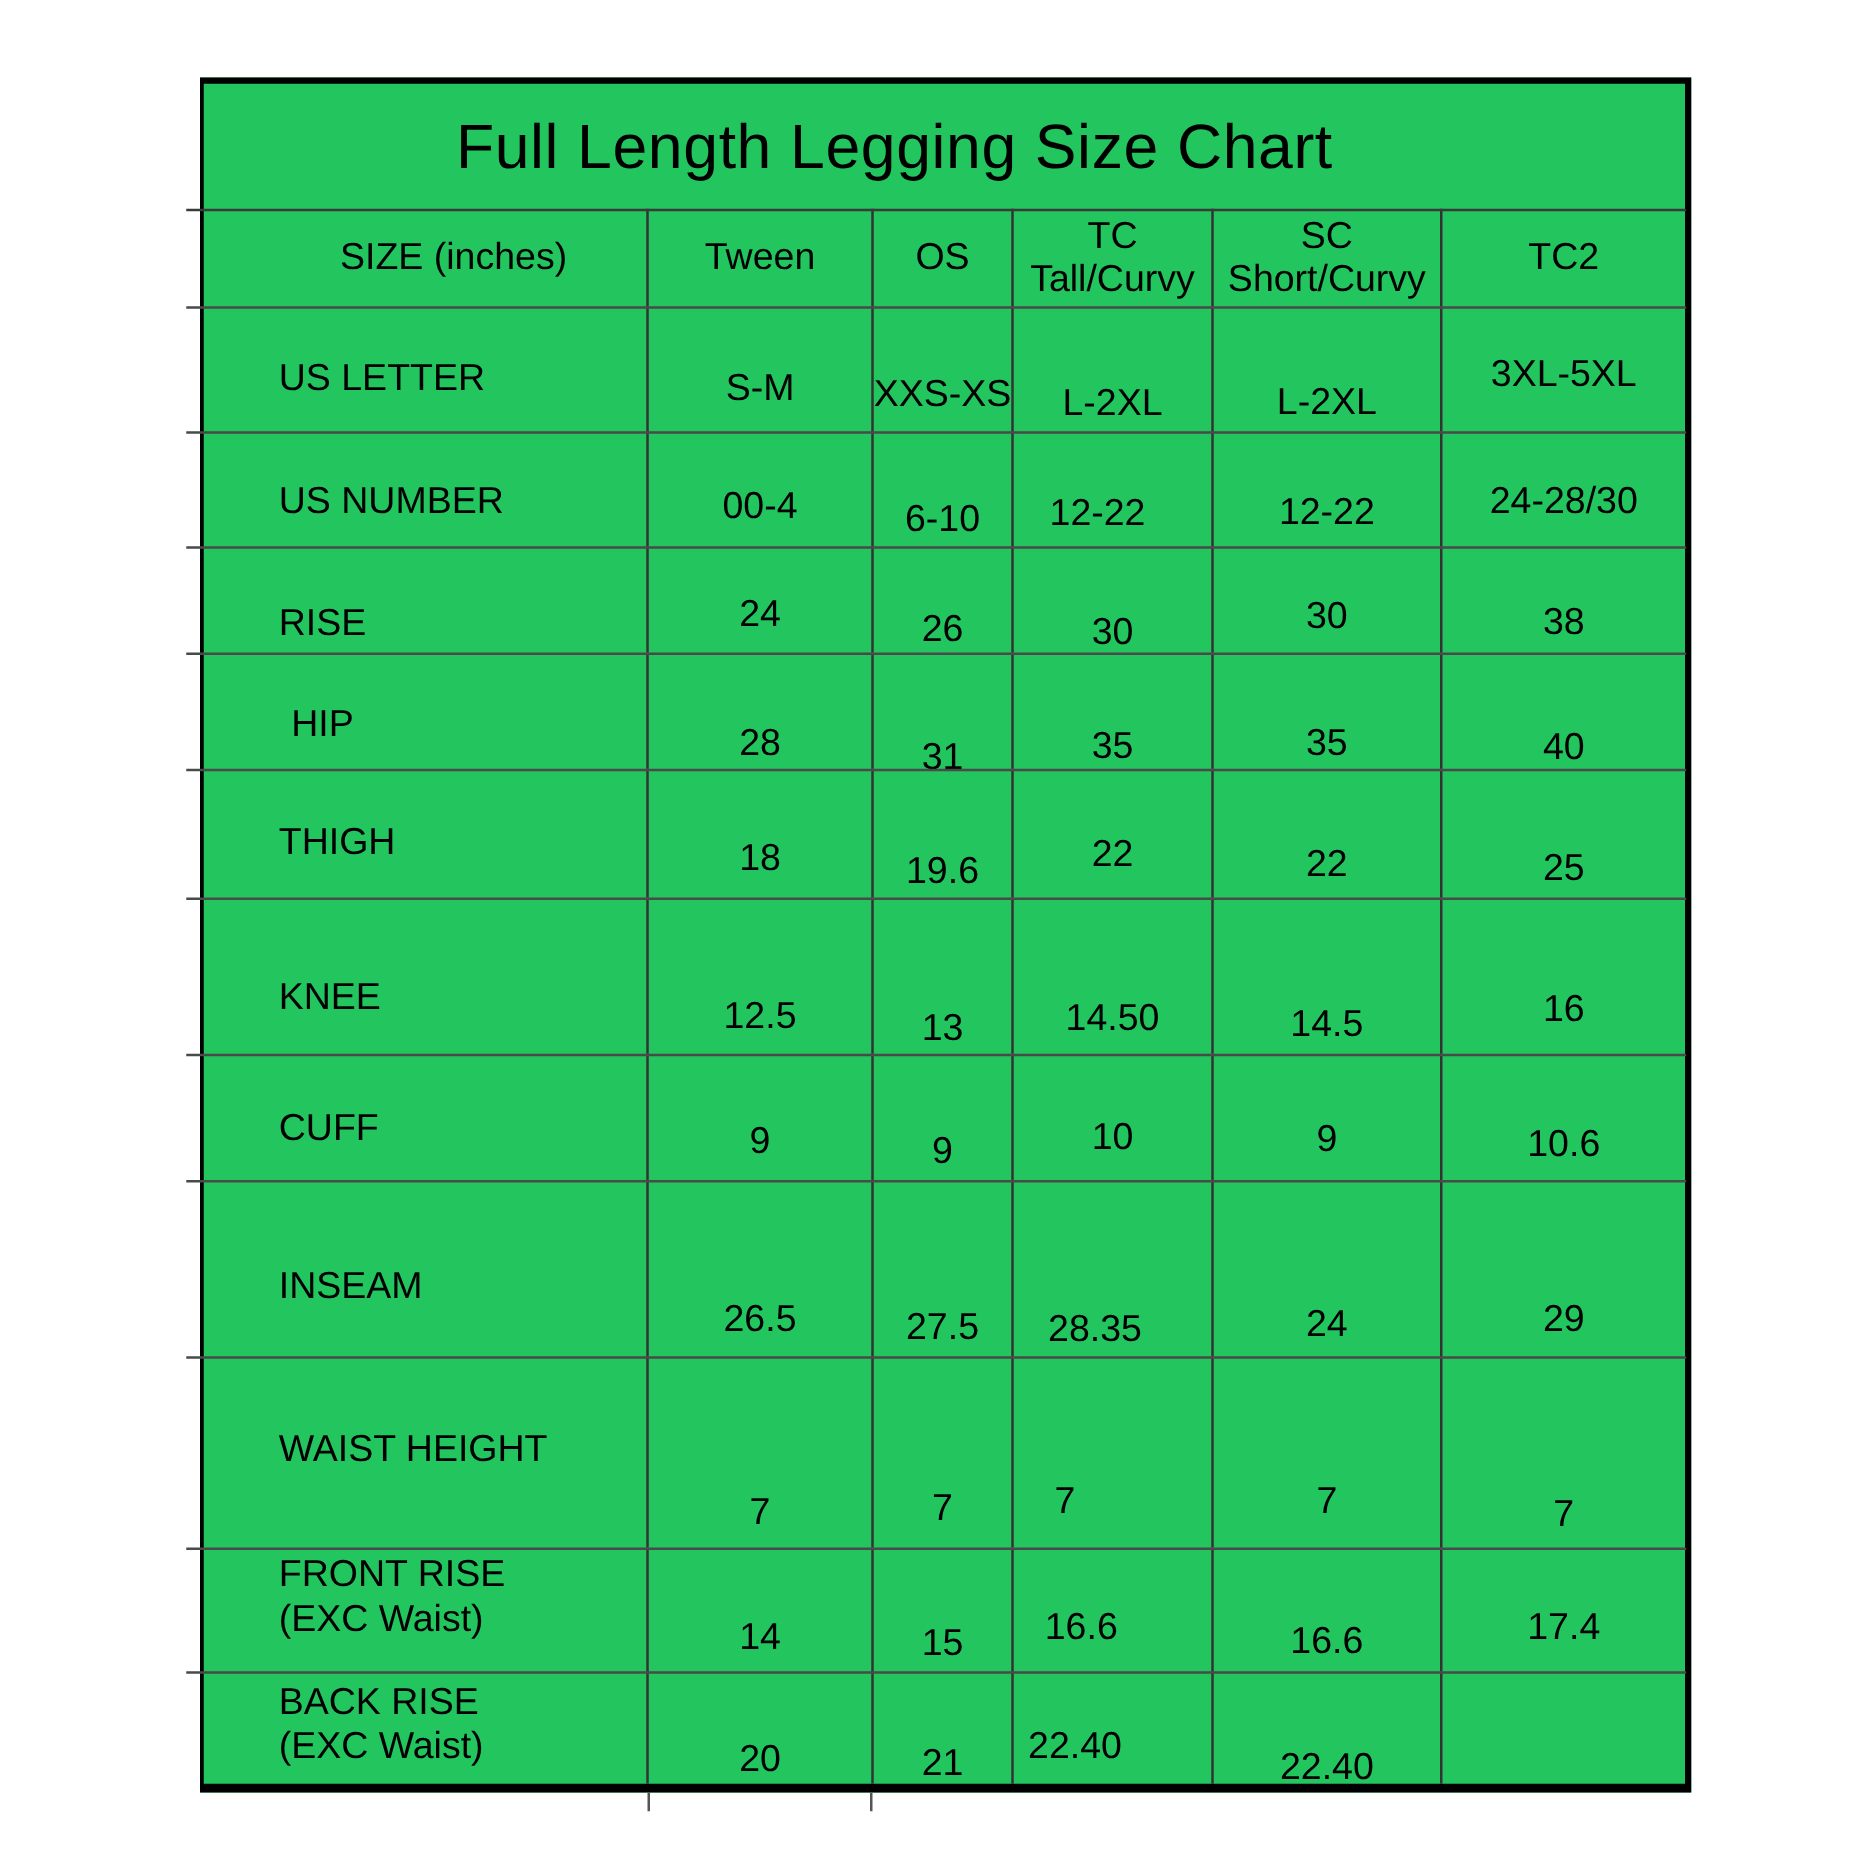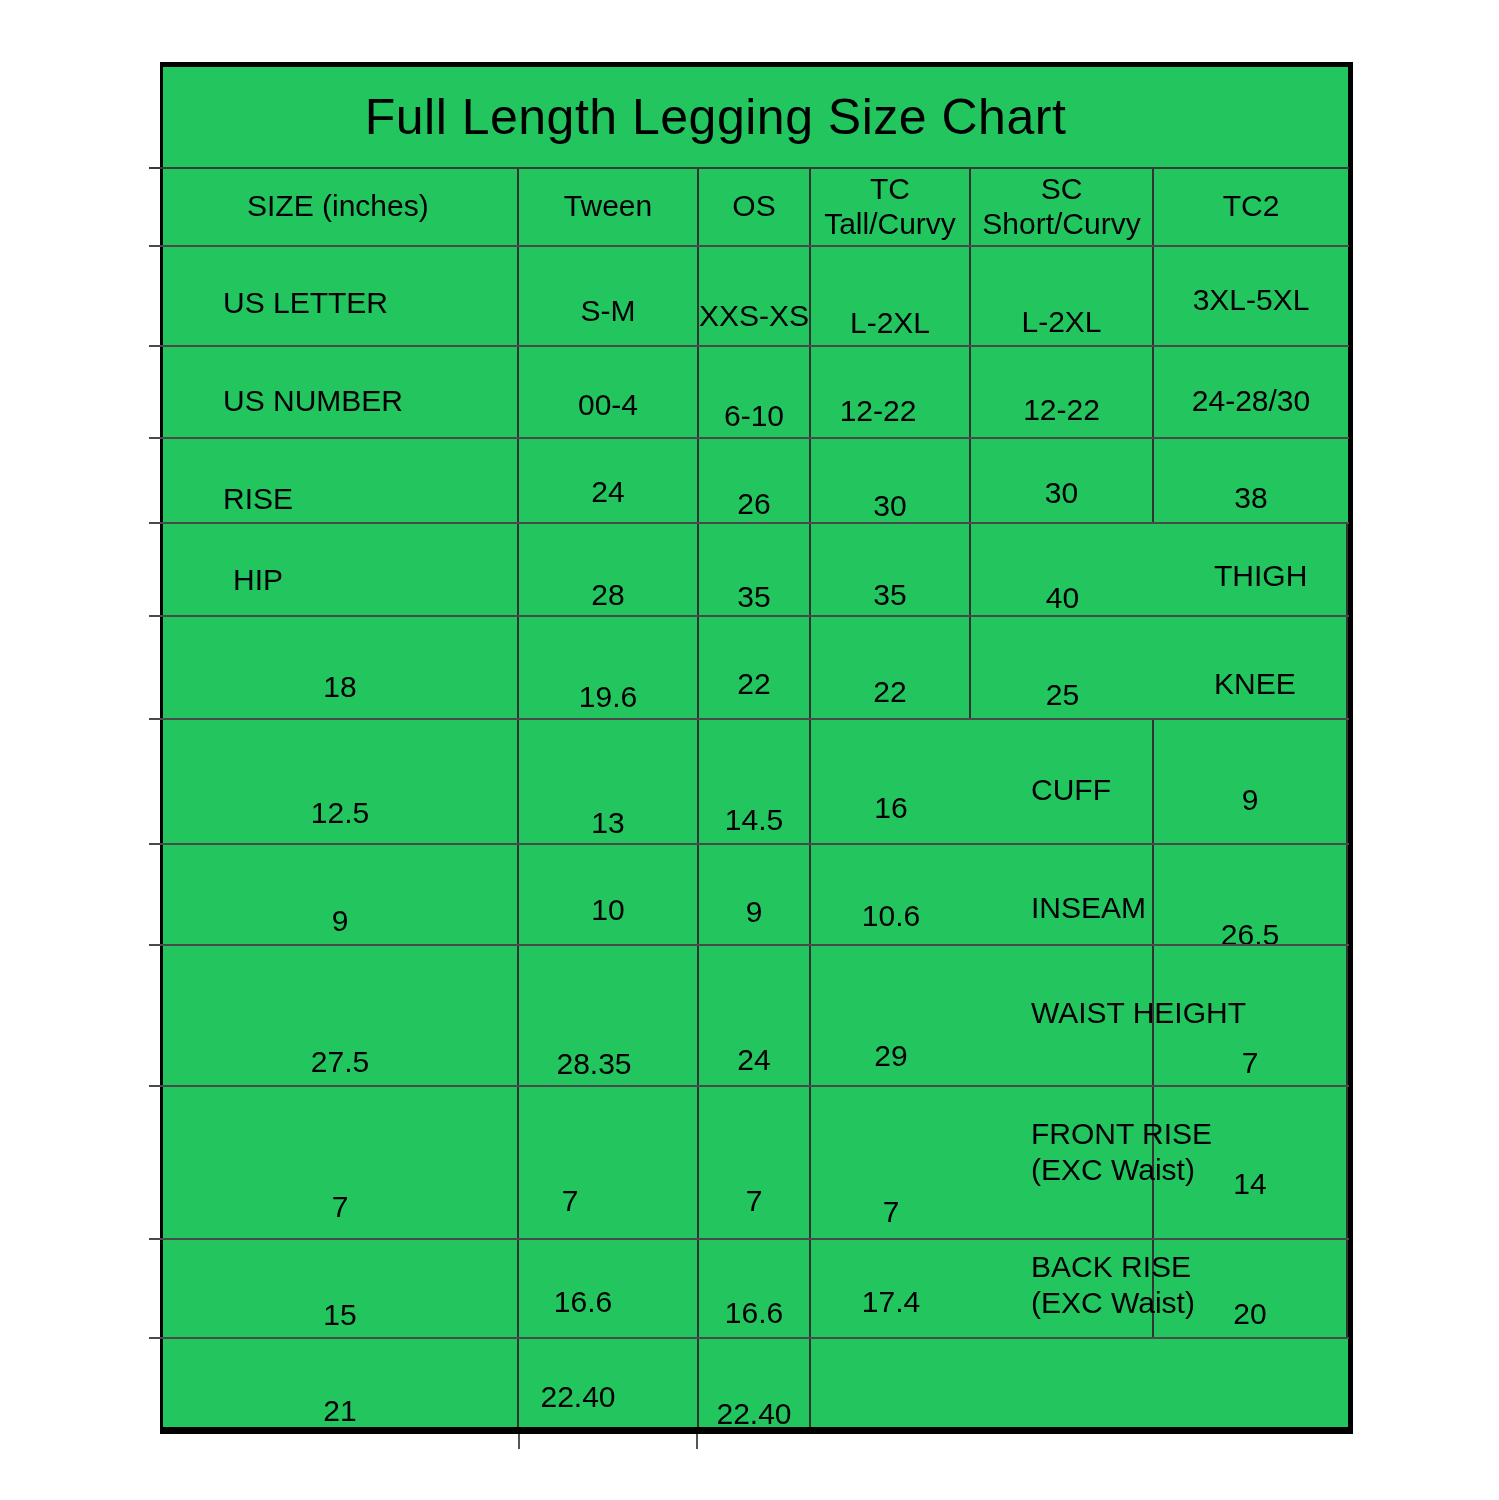--- a/index.html
+++ b/index.html
@@ -23,21 +23,21 @@
     display:grid;
     grid-template-columns:356px 180px 112px 160px 183px 194px;
     grid-template-rows:78px 100px 92px 85px 93px 103px 125px 101px 141px 153px 99px 90px;
   }
   .cell{
     position:relative;display:flex;align-items:center;justify-content:center;
     font-size:30px;border-right:2px solid #333;overflow:visible;
   }
   .cell.c5{border-right:none;}
   .cell.c0{justify-content:flex-start;padding-left:60px;box-sizing:border-box;}
-  .cell.c0.head{padding-left:84px;}
+  .cell.c0.head{padding-left:109px;}
   .cell .txt{
     transform:translate(var(--dx,0px),var(--dy,0px));
     text-align:center;line-height:1.18;white-space:nowrap;
   }
   .c0 .txt{text-align:left;}
   .ln{display:block;}
   .hline{
     position:absolute;left:-14px;right:-1px;height:2px;background:#4a4a4a;z-index:3;
   }
   .hline.first{background:#3a3a3a;}
@@ -137,20 +137,23 @@
     <div class="cell c5" style="--dy:18px">
         <span class="txt">38</span>
       </div>
 
     <div class="cell c0" style="--dy:11px;--dx:10px">
         <span class="txt">HIP</span>
       </div>
     <div class="cell c1" style="--dy:26px">
         <span class="txt">28</span>
       </div>
+    <div class="cell c2" style="--dy:37px">
+        <span class="txt">31</span>
+      </div>
     <div class="cell c3" style="--dy:28px">
         <span class="txt">35</span>
       </div>
     <div class="cell c4" style="--dy:26px">
         <span class="txt">35</span>
       </div>
     <div class="cell c5" style="--dy:29px">
         <span class="txt">40</span>
       </div>
 
@@ -174,20 +177,23 @@
       </div>
 
     <div class="cell c0" style="--dy:17px">
         <span class="txt">KNEE</span>
       </div>
     <div class="cell c1" style="--dy:32px">
         <span class="txt">12.5</span>
       </div>
     <div class="cell c2" style="--dy:42px">
         <span class="txt">13</span>
+      </div>
+    <div class="cell c3" style="--dy:34px">
+        <span class="txt">14.50</span>
       </div>
     <div class="cell c4" style="--dy:39px">
         <span class="txt">14.5</span>
       </div>
     <div class="cell c5" style="--dy:27px">
         <span class="txt">16</span>
       </div>
 
     <div class="cell c0" style="--dy:9px">
         <span class="txt">CUFF</span>

